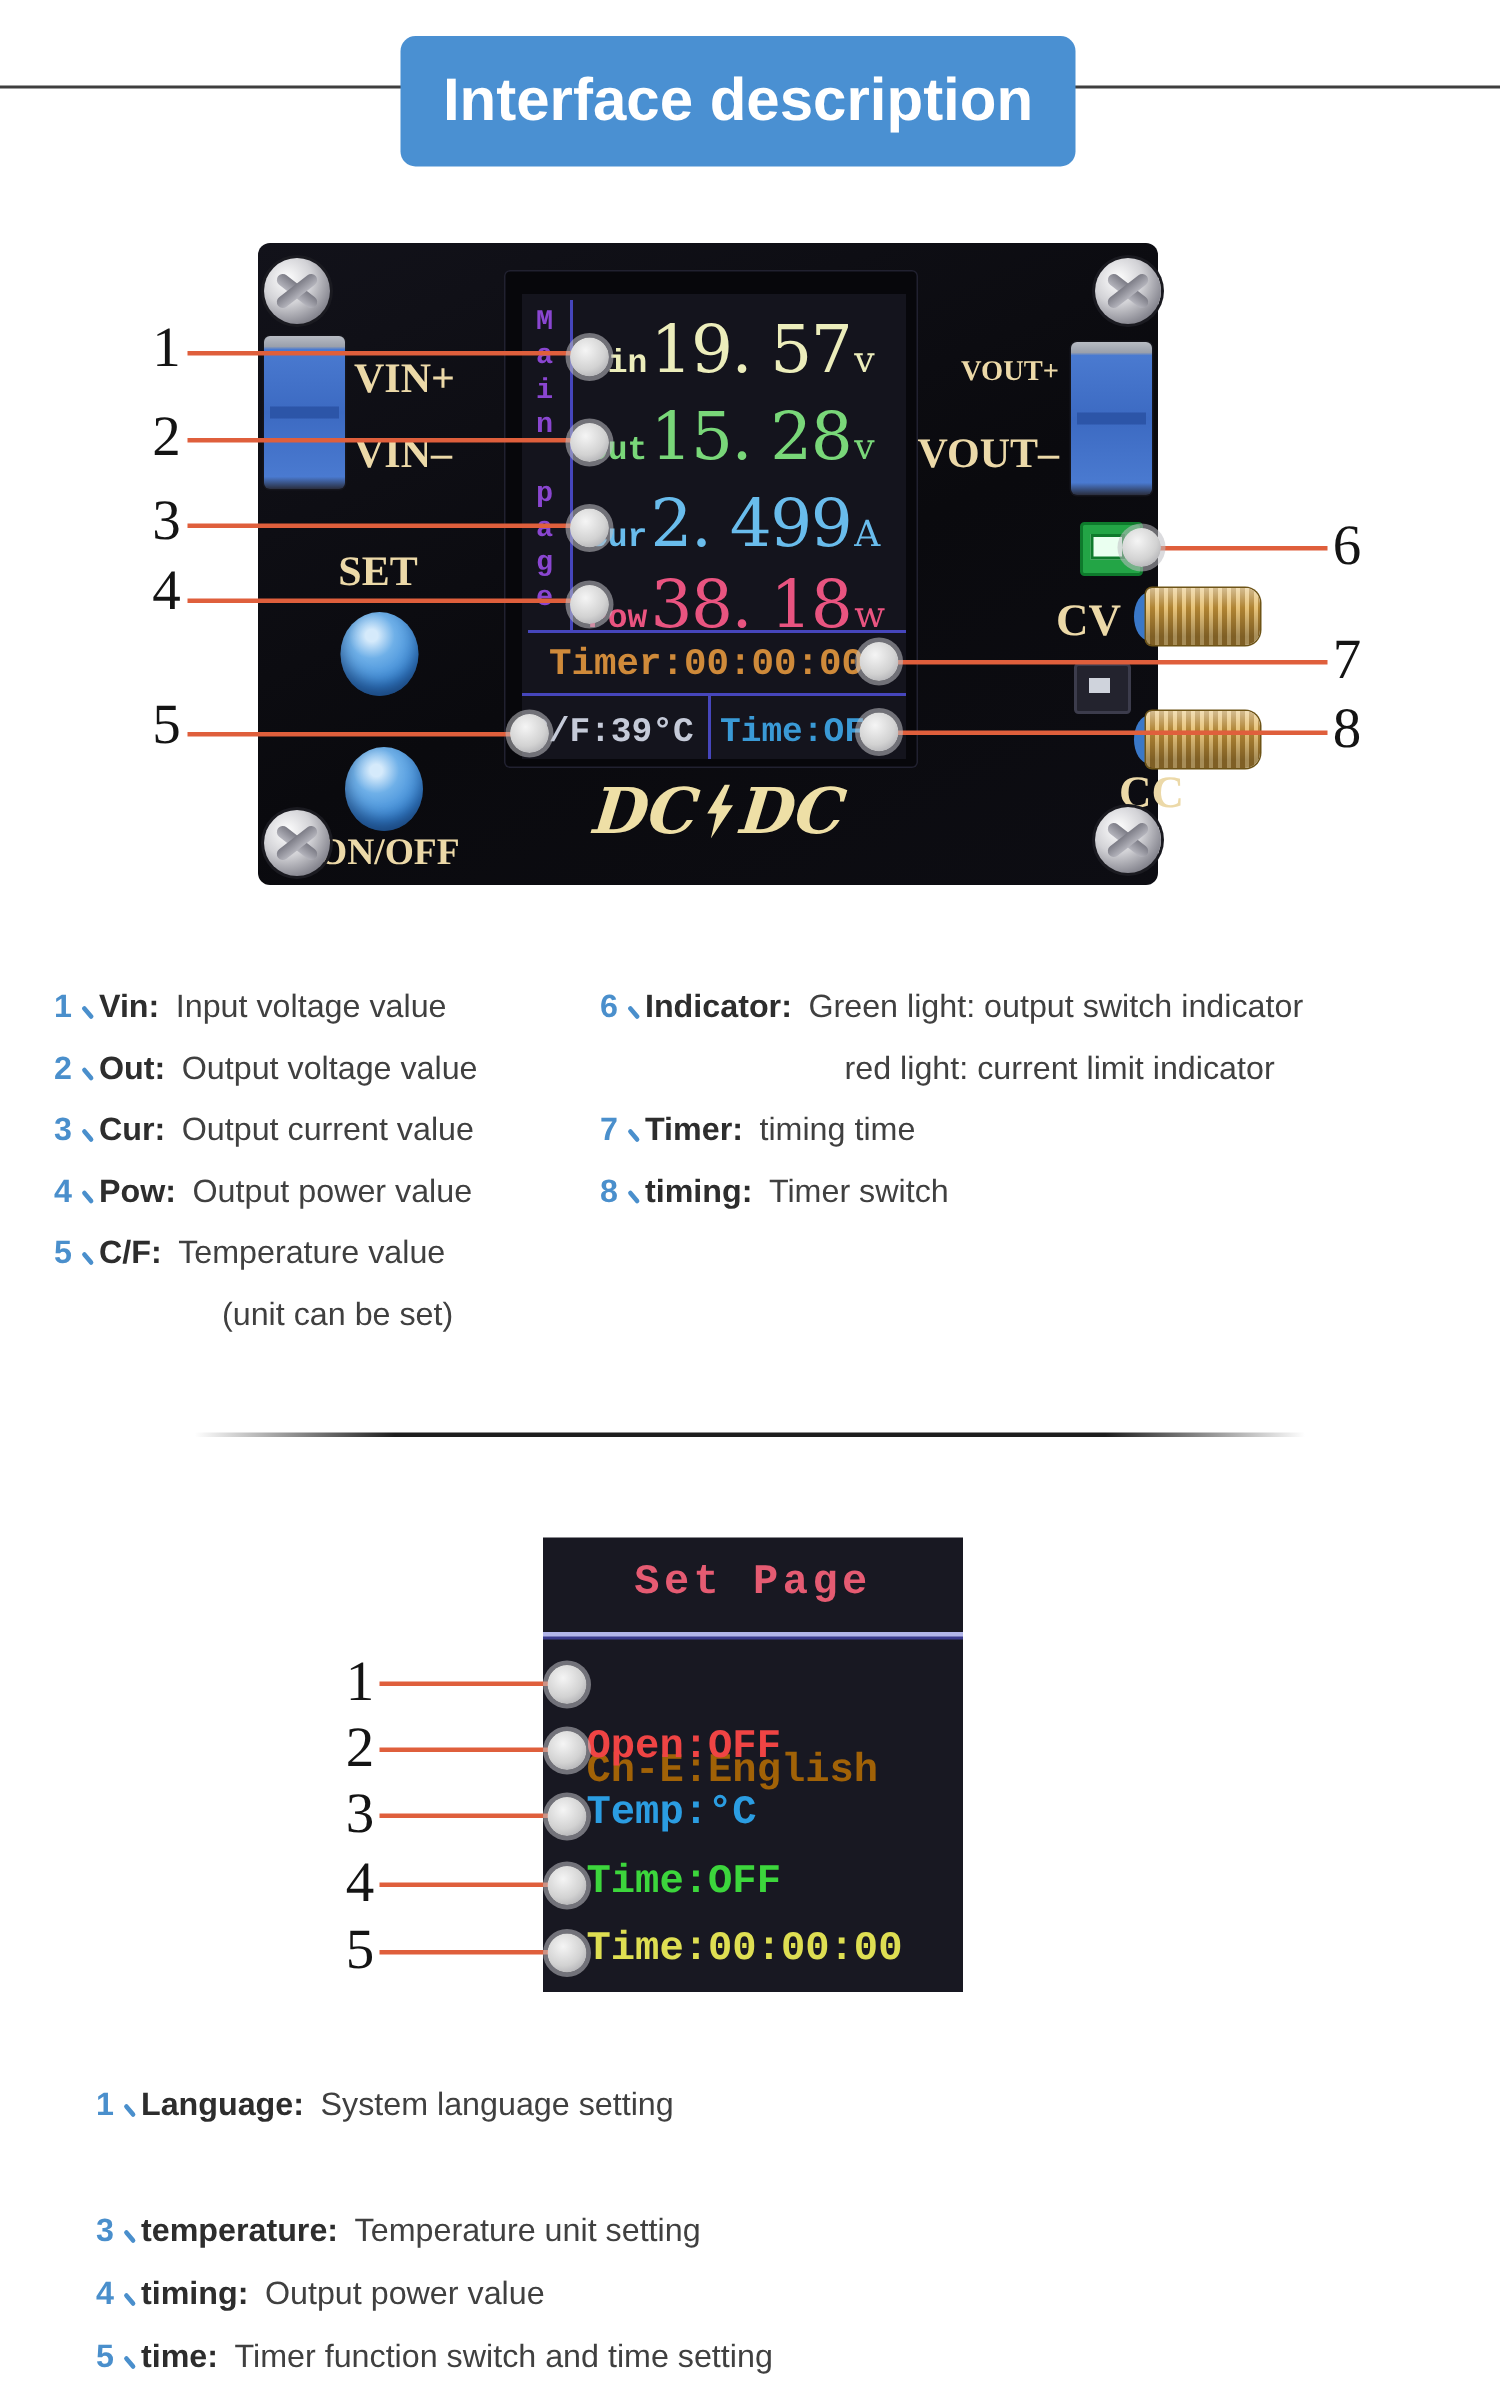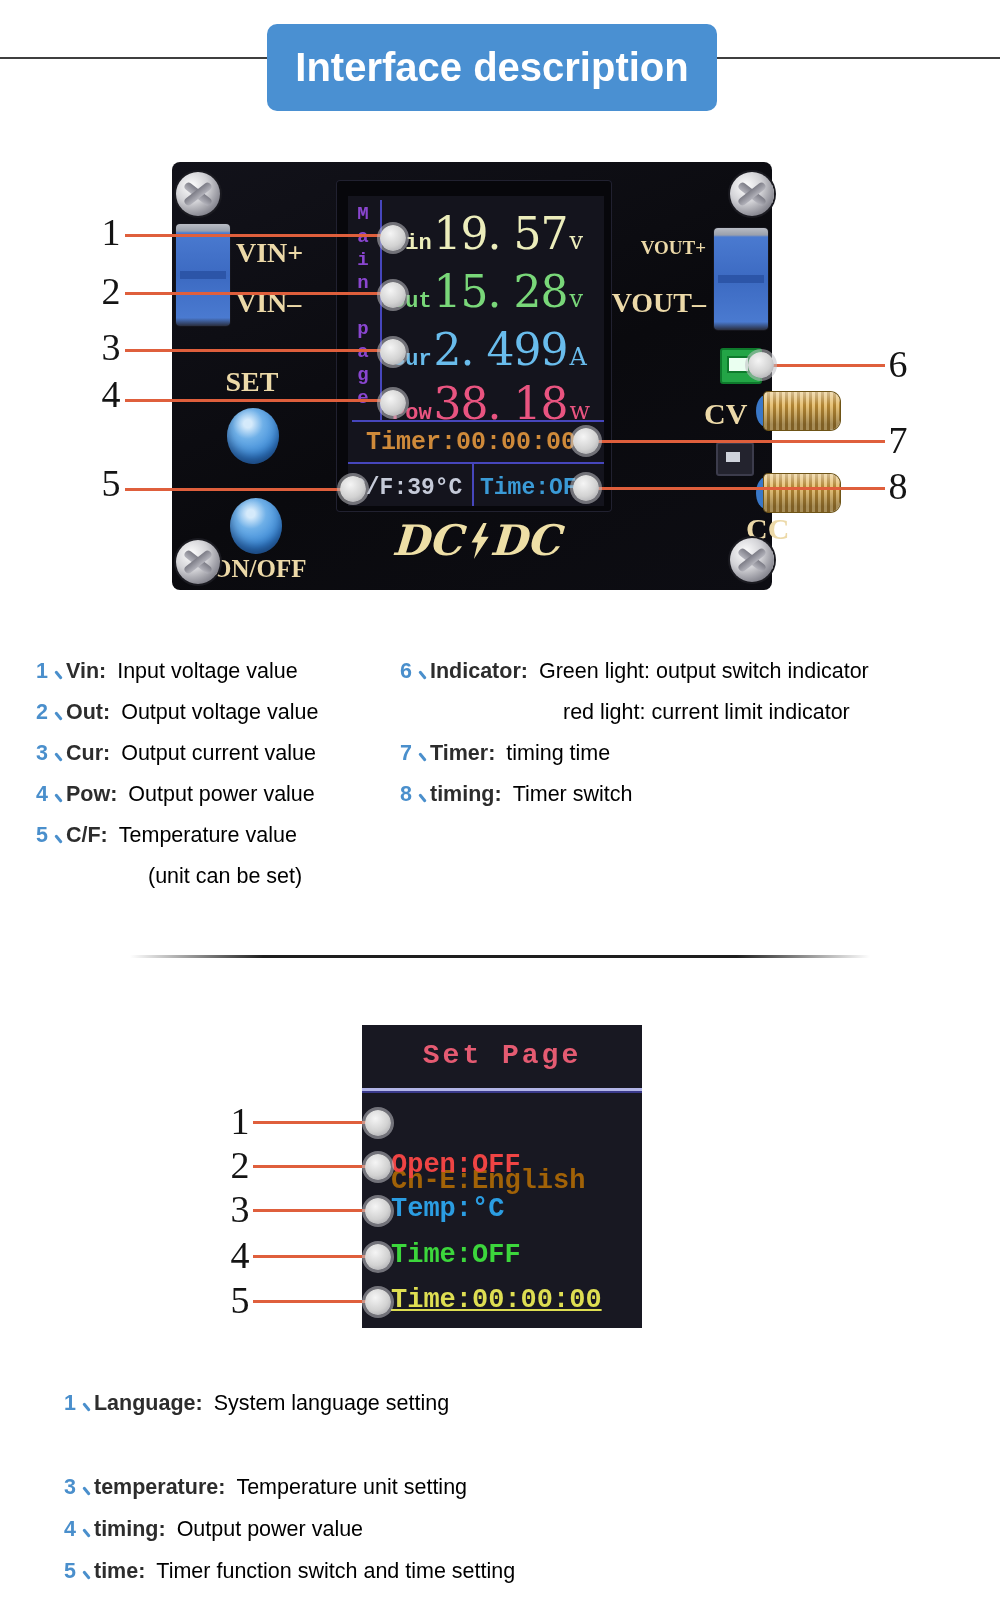--- a/index.html
+++ b/index.html
@@ -81,21 +81,21 @@
            box-shadow:0 0 0 3px rgba(190,190,195,.55); }
   .cnum  { position:absolute; transform:translate(-50%,-50%); font-family:"Liberation Serif",serif;
            font-size:38px; color:#141414; z-index:6; }
 
   
   .lrow  { position:absolute; font-size:21.5px; line-height:28px; white-space:nowrap; z-index:2; }
   .lnum  { color:#4a8fcc; font-weight:700; position:relative; padding-right:18px; }
   .lnum::after { content:""; position:absolute; right:6px; bottom:3px; width:3px; height:10px;
            background:#4a8fcc; border-radius:2px; transform:rotate(-40deg); }
   .llabel { font-weight:700; color:#2d2d2d; margin-right:11px; }
-  .ldesc  { color:#000000; }
+  .ldesc  { color:#404040; }
 
   .divider { position:absolute; left:130px; top:955px; width:740px; height:3px;
            background:linear-gradient(90deg,rgba(30,30,30,0),#1e1e1e 18%,#1e1e1e 82%,rgba(30,30,30,0)); }
 
   
   .panel  { position:absolute; left:362px; top:1025px; width:280px; height:303px; background:#181822; z-index:1; }
   .ptitle { position:absolute; left:362px; top:1040px; width:280px; text-align:center;
             font-family:"Liberation Mono",monospace; font-weight:700; font-size:28px; letter-spacing:3px;
             color:#e55b72; z-index:2; }
   .pline  { position:absolute; left:362px; top:1088px; width:280px; height:3px; background:#b2b5e8;
@@ -253,21 +253,21 @@
   <div class="divider"></div>
 
   <div class="panel"></div>
   <div class="ptitle">Set Page</div>
   <div class="pline"></div>
 
   <div class="pitem" style="top: 1166px; color: #a16207;">Ch-E:English</div>
   <div class="pitem" style="top: 1150px; color: #ef4444;">Open:OFF</div>
   <div class="pitem" style="top: 1194px; color: rgb(43, 157, 226);">Temp:°C</div>
   <div class="pitem" style="top: 1240px; color: rgb(60, 214, 60);">Time:OFF</div>
-  <div class="pitem" style="top: 1285px; color: rgb(222, 222, 82); text-decoration: underline;">Time:00:00:00</div>
+  <div class="pitem" style="top: 1285px; color: rgb(222, 222, 82);">Time:00:00:00</div>
 
   <div class="cline" style="left:253px;top:1121px;width:126px;"></div>
   <div class="cline" style="left:253px;top:1165px;width:126px;"></div>
   <div class="cline" style="left:253px;top:1209px;width:126px;"></div>
   <div class="cline" style="left:253px;top:1255px;width:126px;"></div>
   <div class="cline" style="left:253px;top:1300px;width:126px;"></div>
 
   <div class="dot" style="left:365px;top:1110px;"></div>
   <div class="dot" style="left:365px;top:1154px;"></div>
   <div class="dot" style="left:365px;top:1198px;"></div>

